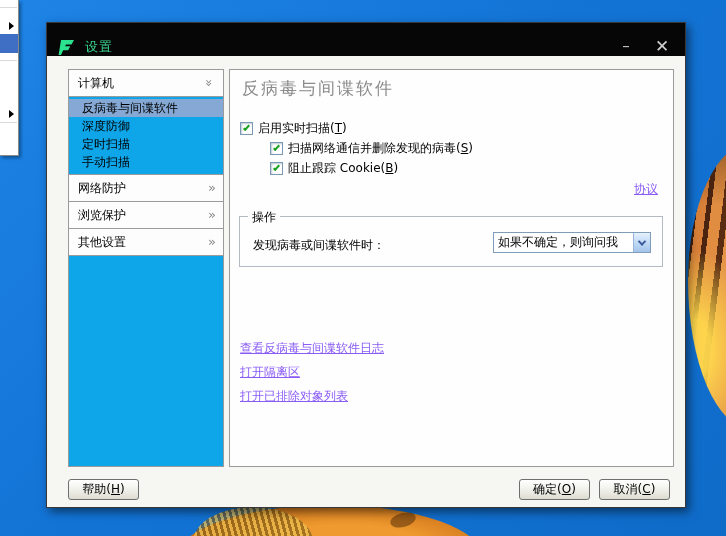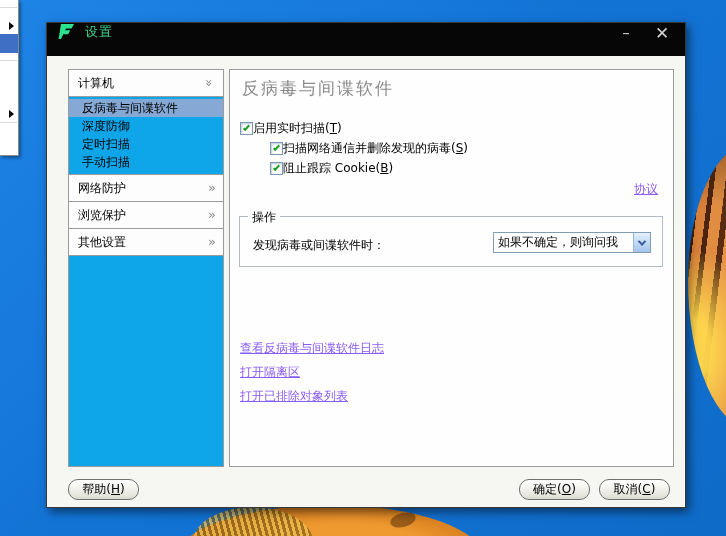--- a/index.html
+++ b/index.html
@@ -48,21 +48,21 @@
   .pm-selected{ position:absolute; left:0; top:34px; width:18px; height:19px; background:#3f6fc4; }
 
   
   .window{
     position:absolute; left:46px; top:22px; width:640px; height:486px;
     background:#f6f6f3; border:1px solid #383838;
     box-shadow:3px 4px 9px rgba(0,0,0,.5); z-index:4;
   }
   .titlebar{
     position:absolute; left:0; top:0; width:100%; height:33px; background:#060606;
-    display:flex; align-items:flex-start;
+    display:flex; align-items:flex-end;
   }
   .app-logo{ margin-left:11px; width:17px; height:17px; flex:0 0 auto; }
   .title-text{ margin-left:10px; font-size:13px; letter-spacing:1px; color:#3bd68e; }
   .tb-btns{ margin-left:auto; margin-right:12px; display:flex; gap:14px; align-items:center; }
   .tb-min,.tb-close{ width:22px; text-align:center; color:#bdbdbd; font-size:15px; cursor:default; }
   .tb-close{ font-size:17px; color:#cfcfcf; }
 
   
   .sidebar{
     position:absolute; left:21px; top:46px; width:156px; height:398px;
@@ -77,21 +77,21 @@
   .sb-items{ border-bottom:1px solid #9b9b9b; padding:2px 0 3px; }
   .sb-item{ height:18px; line-height:18px; padding-left:13px; white-space:nowrap; }
   .sb-item.selected{ background:#85a9d4; }
 
   
   .content{
     position:absolute; left:182px; top:46px; width:445px; height:398px;
     border:1px solid #9b9b9b; background:#fefefe;
   }
   .page-heading{ position:absolute; left:12px; top:7px; font-size:17px; letter-spacing:2px; color:#8b8b8b; white-space:nowrap; }
-  .cbrow{ position:absolute; display:flex; align-items:center; height:16px; white-space:nowrap; }
+  .cbrow{ position:absolute; display:flex; align-items:center; gap:5px; height:16px; white-space:nowrap; }
   .cb{ width:13px; height:13px; border:1px solid #7b99b5; background:#fff;
     box-shadow:inset 1px 1px 2px rgba(70,100,130,.35); position:relative; flex:0 0 auto; }
   .cb .check{ position:absolute; left:2px; top:3px; width:7px; height:3px;
     border-left:2px solid #17a11c; border-bottom:2px solid #17a11c; transform:rotate(-47deg); }
   .row1{ left:10px; top:50px; } .row2{ left:40px; top:70px; }
   .row3{ left:40px; top:90px; } .row4{ left:10px; top:110px; }
   .link{ color:#8b5cf6; text-decoration:underline; cursor:pointer; white-space:nowrap; }
   .agreement{ position:absolute; right:15px; top:111px; }
 
   .groupbox{ position:absolute; left:9px; top:146px; width:424px; height:51px; border:1px solid #b3bac3; }
@@ -105,21 +105,21 @@
   .combo-btn .chevdown{ width:6px; height:6px; border-right:2px solid #3a5a9c; border-bottom:2px solid #3a5a9c;
     transform:rotate(45deg) translate(-1px,-1px); }
 
   .link1{ position:absolute; left:10px; top:270px; }
   .link2{ position:absolute; left:10px; top:294px; }
   .link3{ position:absolute; left:10px; top:318px; }
 
   
   .btn{
     position:absolute; width:71px; height:21px; top:456px;
-    border:1px solid #6f6f6f; border-radius:10px;
+    border:1px solid #6f6f6f; border-radius:3px;
     background:linear-gradient(#ffffff,#efefe9 55%,#dddcd2);
     font-size:12px; text-align:center; line-height:19px; cursor:default; white-space:nowrap;
   }
   .btn-help{ left:21px; } .btn-ok{ left:472px; } .btn-cancel{ left:552px; }
   u{ text-decoration:underline; }
 </style>
 </head>
 <body>
 
 <div class="fish-right"></div>

